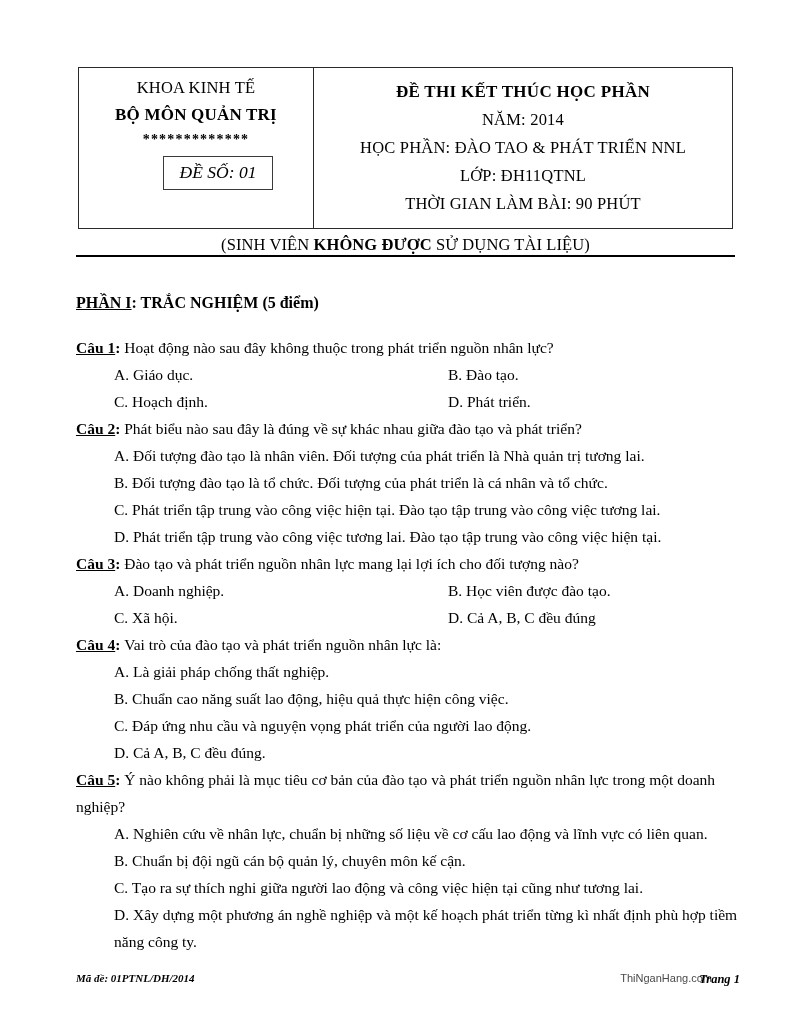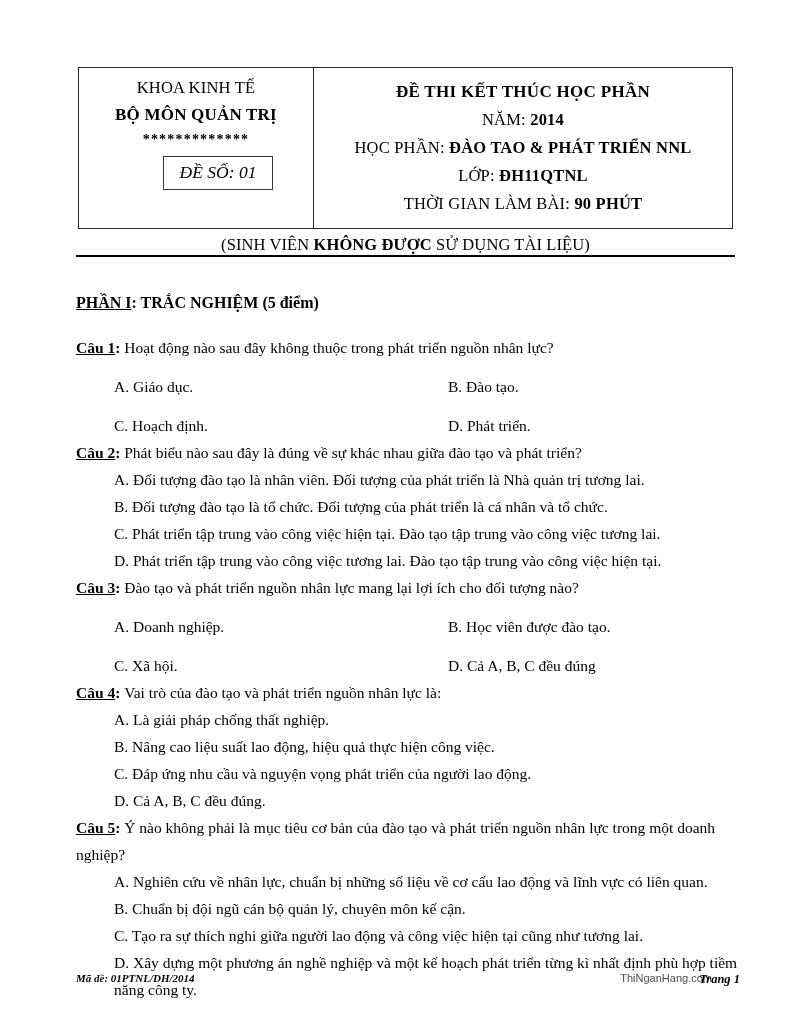--- a/index.html
+++ b/index.html
@@ -75,21 +75,21 @@
     font-size: 17.5px;
     line-height: 24px;
     margin-left: 44px;
   }
 
   .hl { 
     font-size: 16.5px;
     line-height: 28px;
     letter-spacing: .2px;
   }
-  .hl b { font-weight: bold; }
+  .hl b { font-weight: normal; }
   .hl-title {
     font-size: 17px;
     font-weight: bold;
     line-height: 29px;
     letter-spacing: .3px;
   }
 
   
   .subtitle {
     position: absolute;
@@ -144,21 +144,20 @@
   .opts-grid {
     display: flex;
     flex-wrap: wrap;
   }
   .opts-grid .opt {
     font-size: 15.5px;
     line-height: 27px;
     width: 50%;
     box-sizing: border-box;
     padding-left: 38px;
-    margin-top: 12px;
   }
   .opts-grid .opt.colB {
     padding-left: 40px;
   }
 
   
   .footer {
     position: absolute;
     left: 76px;
     top: 968px;
@@ -273,21 +272,21 @@
         <div class="opt colB">D. Cả A, B, C đều đúng</div>
       </div>
     </div>
 
     <div>
       <div class="q">
         <span class="q-label">Câu 4</span><span class="q-colon">: </span><span>Vai trò của đào tạo và phát triển nguồn nhân lực là:</span>
       </div>
       <div class="opts-wide">
         <div class="opt">A. Là giải pháp chống thất nghiệp.</div>
-        <div class="opt">B. Nâng cao liệu suất lao động, hiệu quả thực hiện công việc.</div>
+        <div class="opt">B. Chuẩn cao năng suất lao động, hiệu quả thực hiện công việc.</div>
         <div class="opt">C. Đáp ứng nhu cầu và nguyện vọng phát triển của người lao động.</div>
         <div class="opt">D. Cả A, B, C đều đúng.</div>
       </div>
     </div>
 
     <div>
       <div class="q">
         <span class="q-label">Câu 5</span><span class="q-colon">: </span><span>Ý nào không phải là mục tiêu cơ bản của đào tạo và phát triển nguồn nhân lực trong một doanh nghiệp?</span>
       </div>
       <div class="opts-wide">

